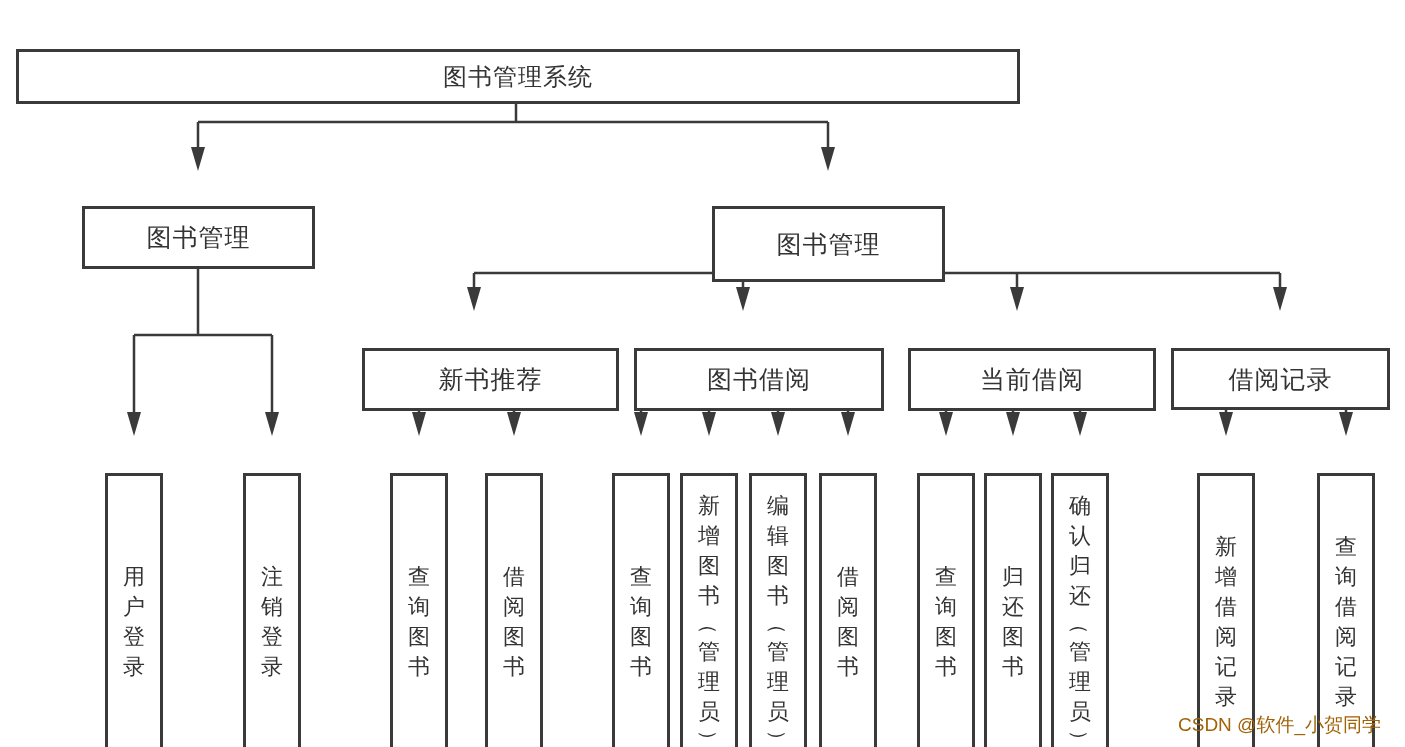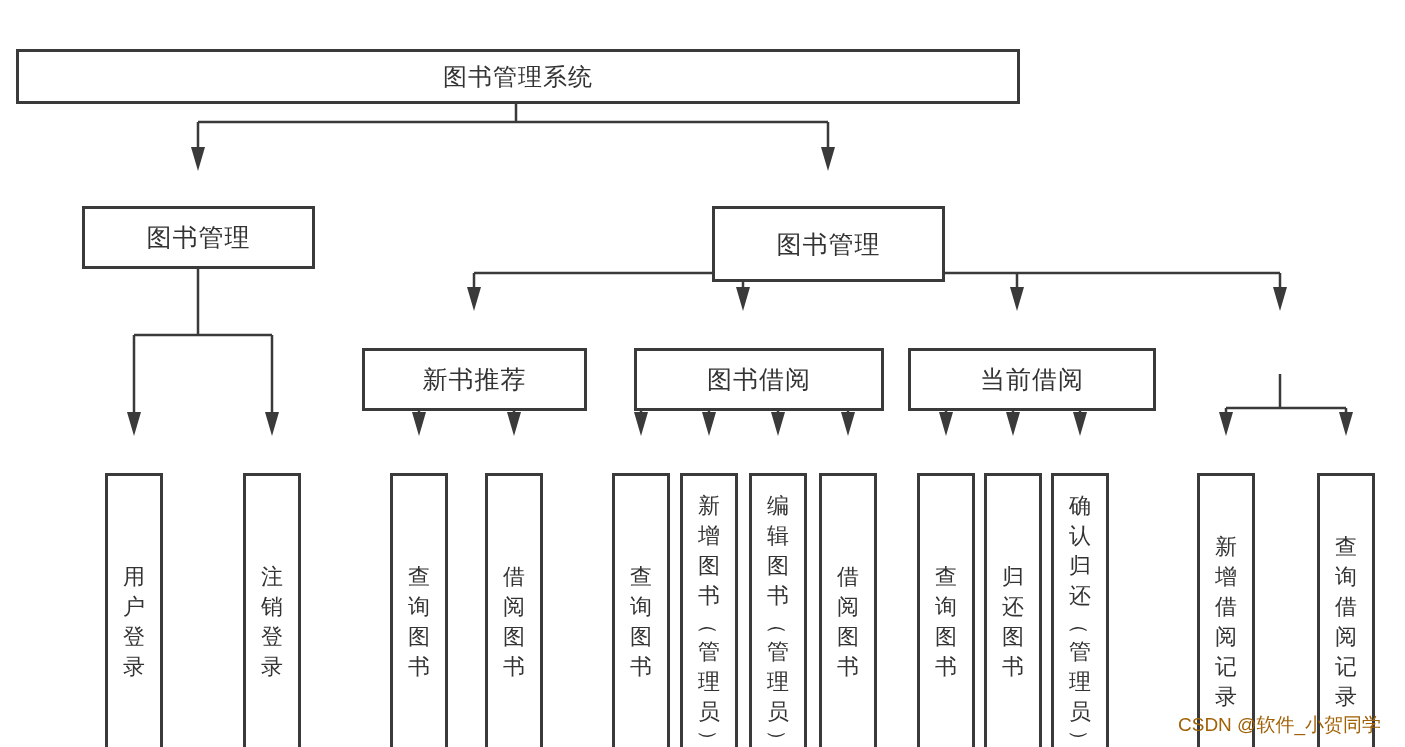--- a/index.html
+++ b/index.html
@@ -110,28 +110,31 @@
     <span class="hlabel">图书管理系统</span>
   </div>
 
   <div class="box" style="left:82px; top:170px; width:233px; height:63px;">
     <span class="hlabel">图书管理</span>
   </div>
   <div class="box" style="left:712px; top:170px; width:233px; height:76px;">
     <span class="hlabel">图书管理</span>
   </div>
 
-  <div class="box" style="left:362px; top:312px; width:225px; height:63px;">
+  <div class="box" style="left:362px; top:312px; width:257px; height:63px;">
     <span class="hlabel">新书推荐</span>
   </div>
   <div class="box" style="left:634px; top:312px; width:250px; height:63px;">
     <span class="hlabel">图书借阅</span>
   </div>
   <div class="box" style="left:908px; top:312px; width:248px; height:63px;">
     <span class="hlabel">当前借阅</span>
+  </div>
+  <div class="box" style="left:1171px; top:312px; width:219px; height:62px;">
+    <span class="hlabel">借阅记录</span>
   </div>
 
   <div class="box" style="left:105px; top:437px; width:58px; height:298px;">
     <div class="vlabel">
         <span class="vchar">用</span>
         <span class="vchar">户</span>
         <span class="vchar">登</span>
         <span class="vchar">录</span>
       </div>
   </div>

